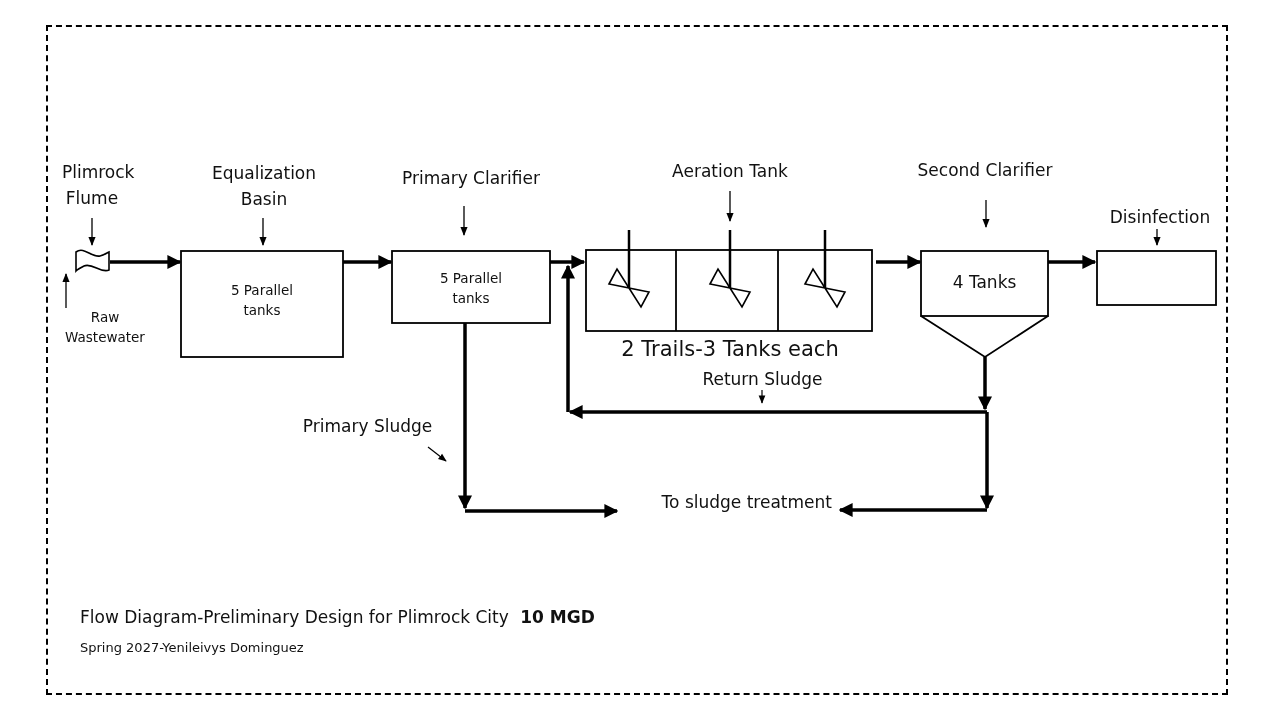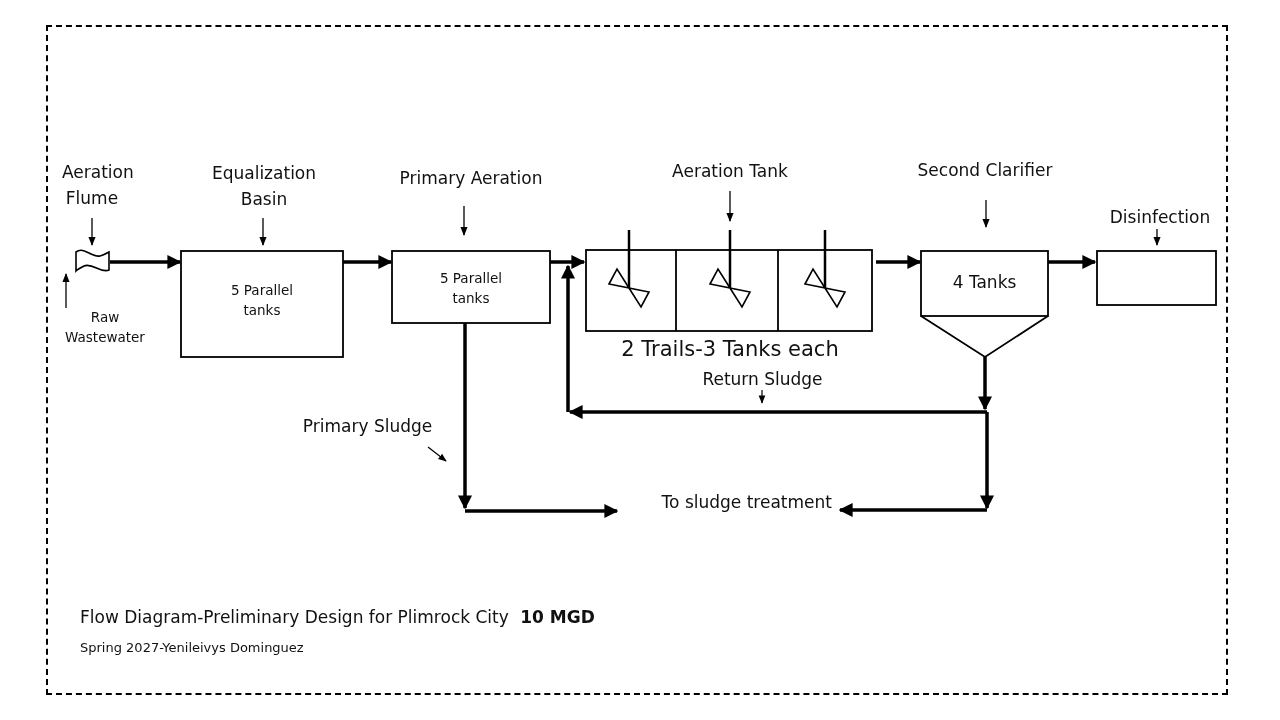--- a/index.html
+++ b/index.html
@@ -78,38 +78,38 @@
   <line x1="762" y1="390" x2="762" y2="403" stroke="#000" stroke-width="1.2" marker-end="url(#ahs)"></line>
 
   <line x1="987" y1="510" x2="840" y2="510" stroke="#000" stroke-width="3.5" marker-end="url(#ah)"></line>
 
   <line x1="465" y1="323" x2="465" y2="508" stroke="#000" stroke-width="3.5" marker-end="url(#ah)"></line>
   <line x1="465" y1="511" x2="617" y2="511" stroke="#000" stroke-width="3.5" marker-end="url(#ah)"></line>
   <line x1="428" y1="447" x2="446" y2="461" stroke="#000" stroke-width="1.2" marker-end="url(#ahs)"></line>
 </svg>
 
 <div class="lbl big" style="left:62px; top:162px; width:60px;">
-  <div>Aeration</div>
+  <div>Plimrock</div>
   <div style="margin-top:5px;">Flume</div>
 </div>
 <div class="lbl small" style="left:50px; top:309px; width:110px;">
   <div>Raw</div>
   <div style="margin-top:3px;">Wastewater</div>
 </div>
 
 <div class="lbl big" style="left:196px; top:163px; width:136px;">
   <div>Equalization</div>
   <div style="margin-top:5px;">Basin</div>
 </div>
 <div class="lbl small" style="left:181px; top:282px; width:162px;">
   <div>5 Parallel</div>
   <div style="margin-top:3px;">tanks</div>
 </div>
 
-<div class="lbl big" style="left:386px; top:168px; width:170px;">Primary Aeration</div>
+<div class="lbl big" style="left:386px; top:168px; width:170px;">Primary Clarifier</div>
 <div class="lbl small" style="left:392px; top:270px; width:158px;">
   <div>5 Parallel</div>
   <div style="margin-top:3px;">tanks</div>
 </div>
 
 <div class="lbl big" style="left:650px; top:161px; width:160px;">Aeration Tank</div>
 <div class="lbl small" style="left:600px; top:336px; width:260px; font-size:21px;">2 Trails-3 Tanks each</div>
 
 <div class="lbl big" style="left:900px; top:160px; width:170px;">Second Clarifier</div>
 <div class="lbl big" style="left:921px; top:272px; width:127px;">4 Tanks</div>

